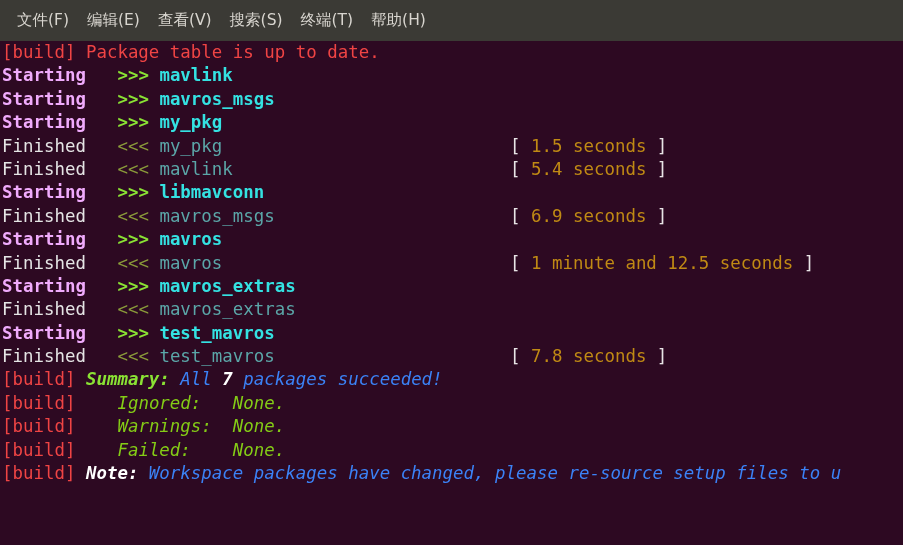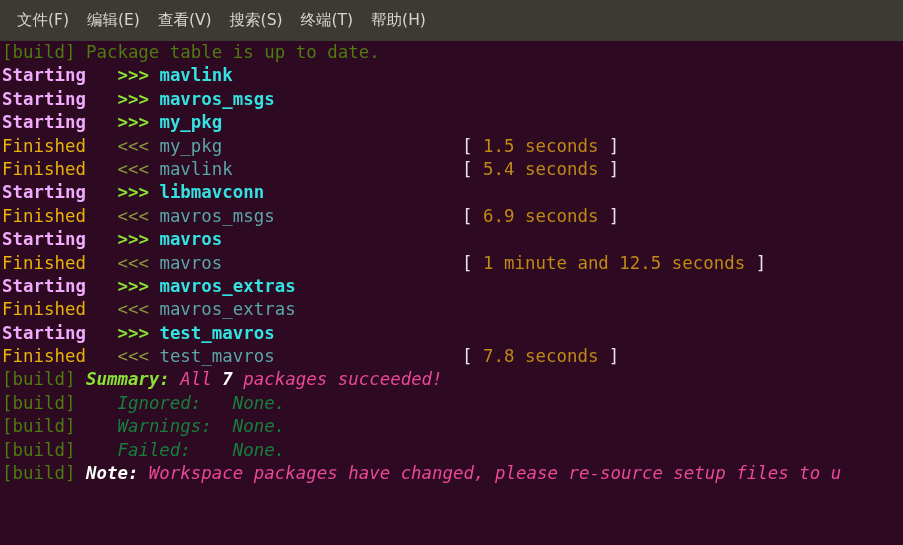--- a/index.html
+++ b/index.html
@@ -49,39 +49,39 @@
   .line {
     height: 23.4px;
     line-height: 23.4px;
     font-size: 17.4px;
     white-space: pre;
     letter-spacing: 0.02px;
     color: #ffffff;
   }
   .tm {            
     position: absolute;
-    left: 460px;
+    left: 508px;
     white-space: pre;
   }
   .rowwrap { position: relative; }
 
   
-  .c-white    { color: #4d7c0f; }
+  .c-white    { color: #ef4444; }
   .c-bwhite   { color: #f0abfc; font-weight: bold; }
   .c-green    { color: #8ae234; font-weight: bold; }
   .c-cyan     { color: #34e2e2; font-weight: bold; }
-  .c-dim      { color: #eab308; }
+  .c-dim      { color: #e5e5e5; }
   .c-dimolive { color: #8a9a3a; }
   .c-dimcyan  { color: #5ba6a8; }
   .c-gold     { color: #c08a14; }
   .c-brk      { color: #e8e4e6; }
   .c-sum      { color: #8ae234; font-weight: bold; font-style: italic; }
-  .c-it       { color: #ec4899; font-style: italic; margin-top: 27px; }
+  .c-it       { color: #3b82f6; font-style: italic; margin-top: 27px; }
   .c-itb      { color: #ffffff; font-style: italic; font-weight: bold; }
-  .c-dimit    { color: #15803d; font-style: italic; }
+  .c-dimit    { color: #84cc16; font-style: italic; }
 </style>
 </head>
 <body>
 
 <div id="app">
 
   <div id="menubar">
     <div class="menu-item">文件(F)</div>
     <div class="menu-item">编辑(E)</div>
     <div class="menu-item">查看(V)</div>

